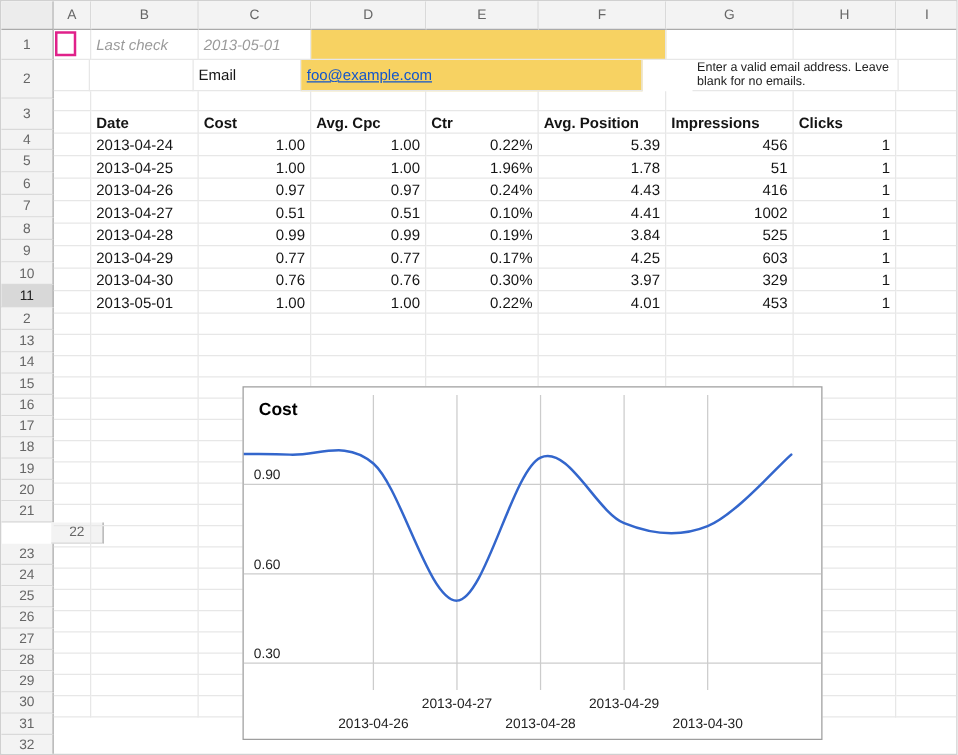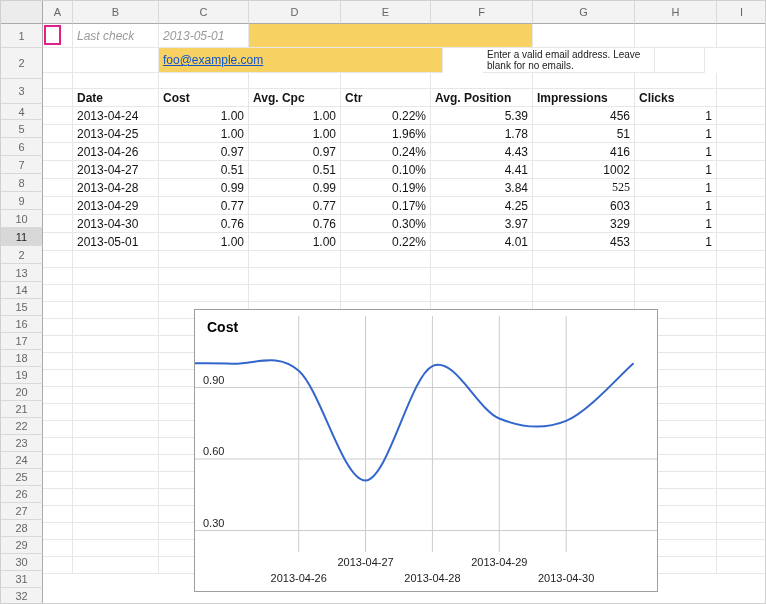--- a/index.html
+++ b/index.html
@@ -60,21 +60,21 @@
       <div class="row-h" style="height: 18px;">2</div>
       <div class="row-h" style="height: 18px;">13</div>
       <div class="row-h" style="height: 17px;">14</div>
       <div class="row-h" style="height: 17px;">15</div>
       <div class="row-h" style="height: 17px;">16</div>
       <div class="row-h" style="height: 17px;">17</div>
       <div class="row-h" style="height: 17px;">18</div>
       <div class="row-h" style="height: 17px;">19</div>
       <div class="row-h" style="height: 17px;">20</div>
       <div class="row-h" style="height: 17px;">21</div>
-      <div class="row-h" style="height: 17px;">22</div>
+      <div class="row-h" style="height: 17px; margin-left: 40px;">22</div>
       <div class="row-h" style="height: 17px;">23</div>
       <div class="row-h" style="height: 17px;">24</div>
       <div class="row-h" style="height: 17px;">25</div>
       <div class="row-h" style="height: 17px;">26</div>
       <div class="row-h" style="height: 17px;">27</div>
       <div class="row-h" style="height: 17px;">28</div>
       <div class="row-h" style="height: 17px;">29</div>
       <div class="row-h" style="height: 17px;">30</div>
       <div class="row-h" style="height: 17px;">31</div>
       <div class="row-h" style="height: 17px;">32</div>
@@ -87,20 +87,21 @@
         <div class="cell muted" style="width: 86px;">Last check</div>
         <div class="cell muted" style="width: 90px;">2013-05-01</div>
         <div class="cell yellow" style="width: 284px;"></div>
         <div class="cell" style="width: 102px;"></div>
         <div class="cell" style="width: 82px;"></div>
         <div class="cell" style="width: 50px;"></div>
       </div>
       <div class="srow" style="height: 25px;">
         <div class="cell" style="width: 30px;"></div>
         <div class="cell" style="width: 86px;"></div>
+        <div class="cell" style="width: 90px;">Email</div>
         <div class="cell yellow" style="width: 284px;">
           <a class="email" href="#">foo@example.com</a>
         </div>
         <div class="cell help" style="width: 172px; margin-left: 40px;">Enter a valid email address. Leave blank for no emails.</div>
         <div class="cell" style="width: 50px;"></div>
       </div>
       <div class="srow" style="height: 16px;">
         <div class="cell" style="width: 30px;"></div>
         <div class="cell" style="width: 86px;"></div>
         <div class="cell" style="width: 90px;"></div>
@@ -166,21 +167,21 @@
         <div class="cell right" style="width: 82px;">1</div>
         <div class="cell" style="width: 50px;"></div>
       </div>
       <div class="srow" style="height: 18px;">
         <div class="cell" style="width: 30px;"></div>
         <div class="cell" style="width: 86px;">2013-04-28</div>
         <div class="cell right" style="width: 90px;">0.99</div>
         <div class="cell right" style="width: 92px;">0.99</div>
         <div class="cell right" style="width: 90px;">0.19%</div>
         <div class="cell right" style="width: 102px;">3.84</div>
-        <div class="cell right" style="width: 102px; font-family: Liberation Serif, serif;">525</div>
+        <div class="cell right" style="width: 102px;">525</div>
         <div class="cell right" style="width: 82px;">1</div>
         <div class="cell" style="width: 50px;"></div>
       </div>
       <div class="srow" style="height: 18px;">
         <div class="cell" style="width: 30px;"></div>
         <div class="cell" style="width: 86px;">2013-04-29</div>
         <div class="cell right" style="width: 90px;">0.77</div>
         <div class="cell right" style="width: 92px;">0.77</div>
         <div class="cell right" style="width: 90px;">0.17%</div>
         <div class="cell right" style="width: 102px;">4.25</div>

